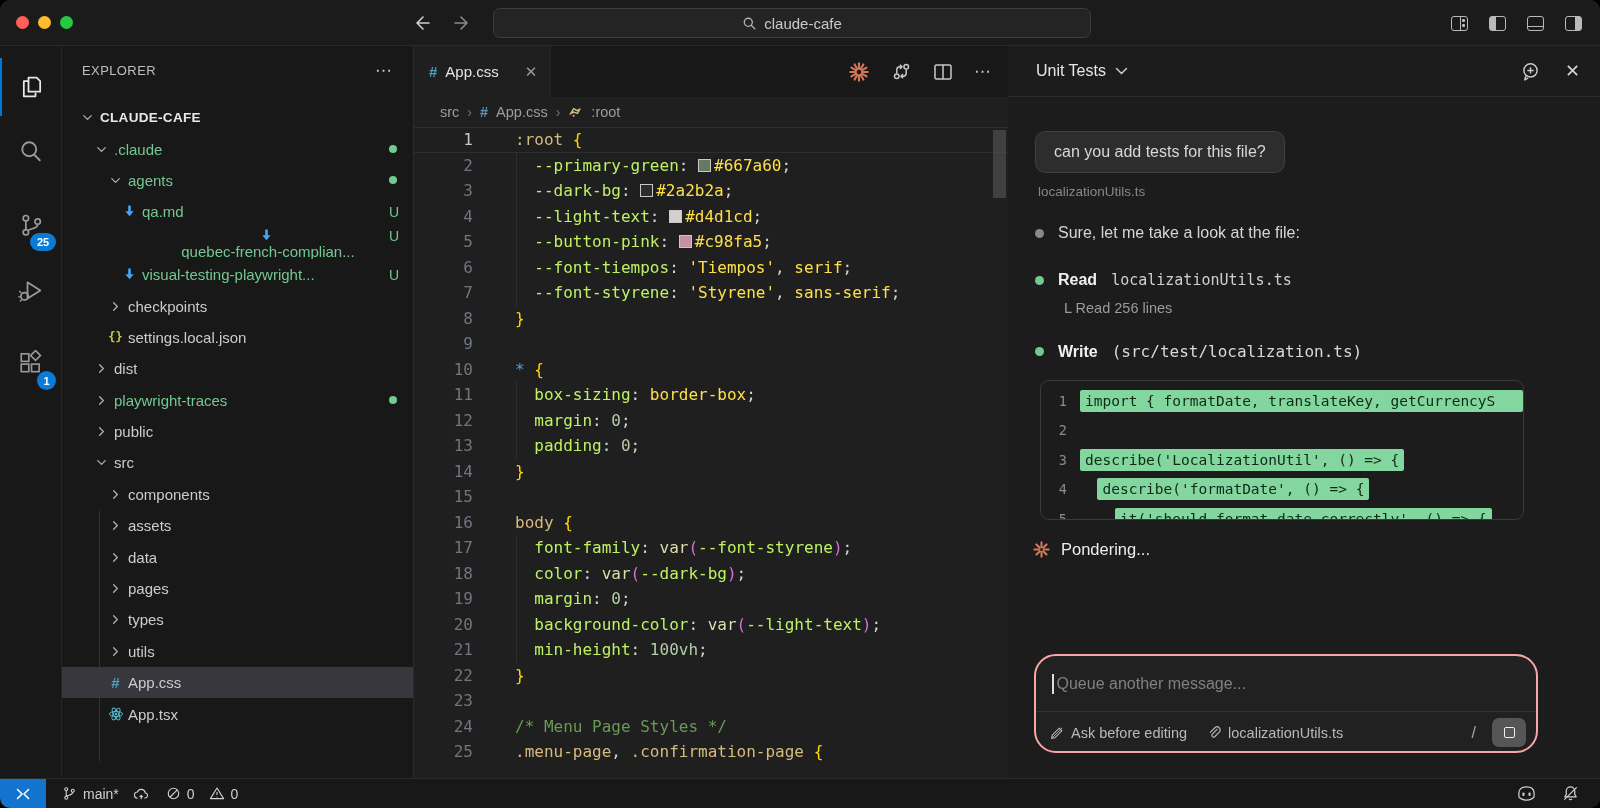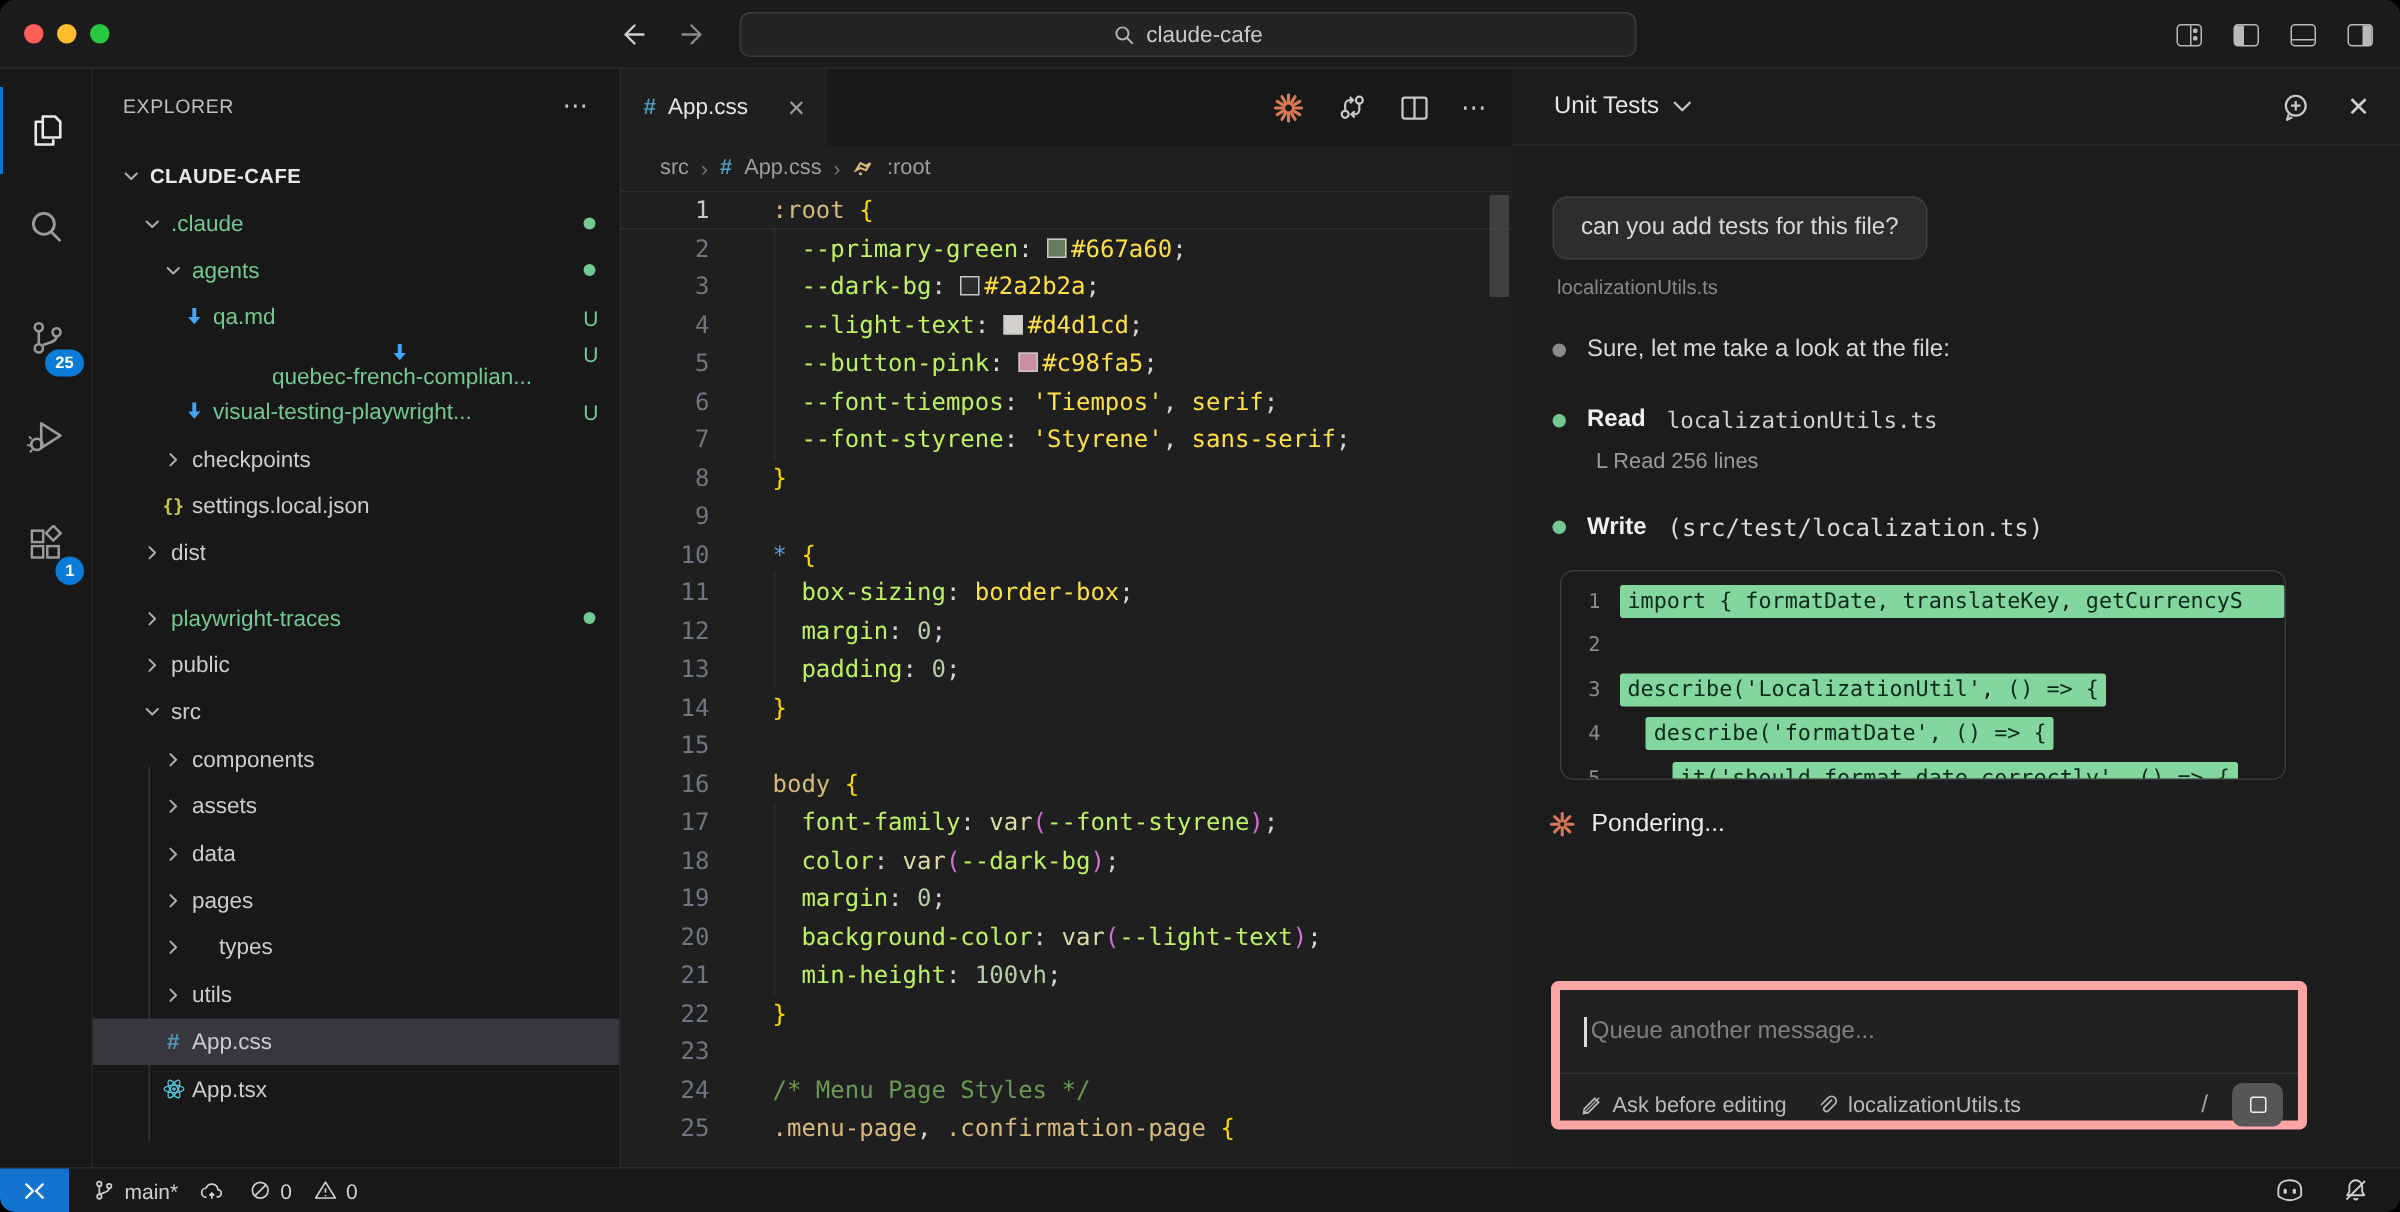--- a/index.html
+++ b/index.html
@@ -83,21 +83,21 @@
   .tool-label { font-size:16px; font-weight:700; color:#f0f0f0; }
   .mono { font-family:"DejaVu Sans Mono", monospace; }
   .read-detail { position:absolute; left:56px; top:254px; font-size:14.5px; color:#9b9b9b; }
   .chat-code { position:absolute; top:334px; left:32px; width:484px; height:140px; border:1px solid #3a3a3a; border-radius:9px; overflow:hidden; padding-top:5px; }
   .cc-row { display:flex; align-items:center; height:29.5px; font-family:"DejaVu Sans Mono",monospace; font-size:14.5px; }
   .cc-num { flex:none; width:26px; text-align:right; color:#8b8b8b; font-size:13.5px; }
   .cc-ind { white-space:pre; margin-left:13px; }
   .cc-hl { background:#82d69e; color:#0e2a1a; white-space:pre; padding:3px 5px; border-radius:2px; }
   .cc-row.fill .cc-hl { flex:1; overflow:hidden; }
   .pondering { position:absolute; top:494px; left:24px; display:flex; align-items:center; gap:10px; font-size:16.5px; color:#ececec; }
-  .chat-input { position:absolute; top:608px; left:26px; width:504px; height:99px; background:#212121; border:6px solid #fca5a5; border-radius:5px; }
+  .chat-input { position:absolute; top:608px; left:26px; width:504px; height:99px; background:#212121; border:2px solid #fca5a5; border-radius:22px; }
   .ci-top { height:55px; display:flex; align-items:center; padding:0 16px; color:#808080; font-size:16px; }
   .cursor { display:inline-block; width:1.5px; height:20px; background:#dcdcdc; margin-right:3px; }
   .ci-bottom { height:42px; border-top:1px solid #343434; display:flex; align-items:center; padding:0 10px 0 14px; gap:20px; color:#b9b9b9; font-size:14.5px; }
   .ci-item { display:flex; align-items:center; gap:7px; }
   .ci-right { margin-left:auto; display:flex; align-items:center; gap:16px; }
   .slash { color:#a5a5a5; font-size:16px; }
   .stop-btn { width:34px; height:29px; border-radius:7px; background:#565656; display:flex; align-items:center; justify-content:center; }
   .stop-sq { width:11px; height:11px; border:1.6px solid #efefef; border-radius:2px; }
 
   
@@ -272,21 +272,21 @@
           <span class="lbl">settings.local.json</span>
         </div>
         <div class="trow" style="padding-left: 30px;">
           <span class="slot">
             <svg width="15" height="15" viewBox="0 0 16 16">
               <path d="M6 4l4 4-4 4" fill="none" stroke="#b0b0b0" stroke-width="1.4" stroke-linecap="round" stroke-linejoin="round"></path>
             </svg>
           </span>
           <span class="lbl">dist</span>
         </div>
-        <div class="trow green" style="padding-left: 30px; margin-top: 12px;">
+        <div class="trow green" style="padding-left: 30px;">
           <span class="slot">
             <svg width="15" height="15" viewBox="0 0 16 16">
               <path d="M6 4l4 4-4 4" fill="none" stroke="#b0b0b0" stroke-width="1.4" stroke-linecap="round" stroke-linejoin="round"></path>
             </svg>
           </span>
           <span class="lbl">playwright-traces</span>
           <span class="dot"></span>
         </div>
         <div class="trow" style="padding-left: 30px;">
           <span class="slot">
@@ -329,21 +329,21 @@
           <span class="lbl">data</span>
         </div>
         <div class="trow" style="padding-left: 44px;">
           <span class="slot">
             <svg width="15" height="15" viewBox="0 0 16 16">
               <path d="M6 4l4 4-4 4" fill="none" stroke="#b0b0b0" stroke-width="1.4" stroke-linecap="round" stroke-linejoin="round"></path>
             </svg>
           </span>
           <span class="lbl">pages</span>
         </div>
-        <div class="trow" style="padding-left: 44px; gap: 18px;">
+        <div class="trow" style="padding-left: 44px;">
           <span class="slot">
             <svg width="15" height="15" viewBox="0 0 16 16">
               <path d="M6 4l4 4-4 4" fill="none" stroke="#b0b0b0" stroke-width="1.4" stroke-linecap="round" stroke-linejoin="round"></path>
             </svg>
           </span>
           <span class="lbl">types</span>
         </div>
         <div class="trow" style="padding-left: 44px;">
           <span class="slot">
             <svg width="15" height="15" viewBox="0 0 16 16">

